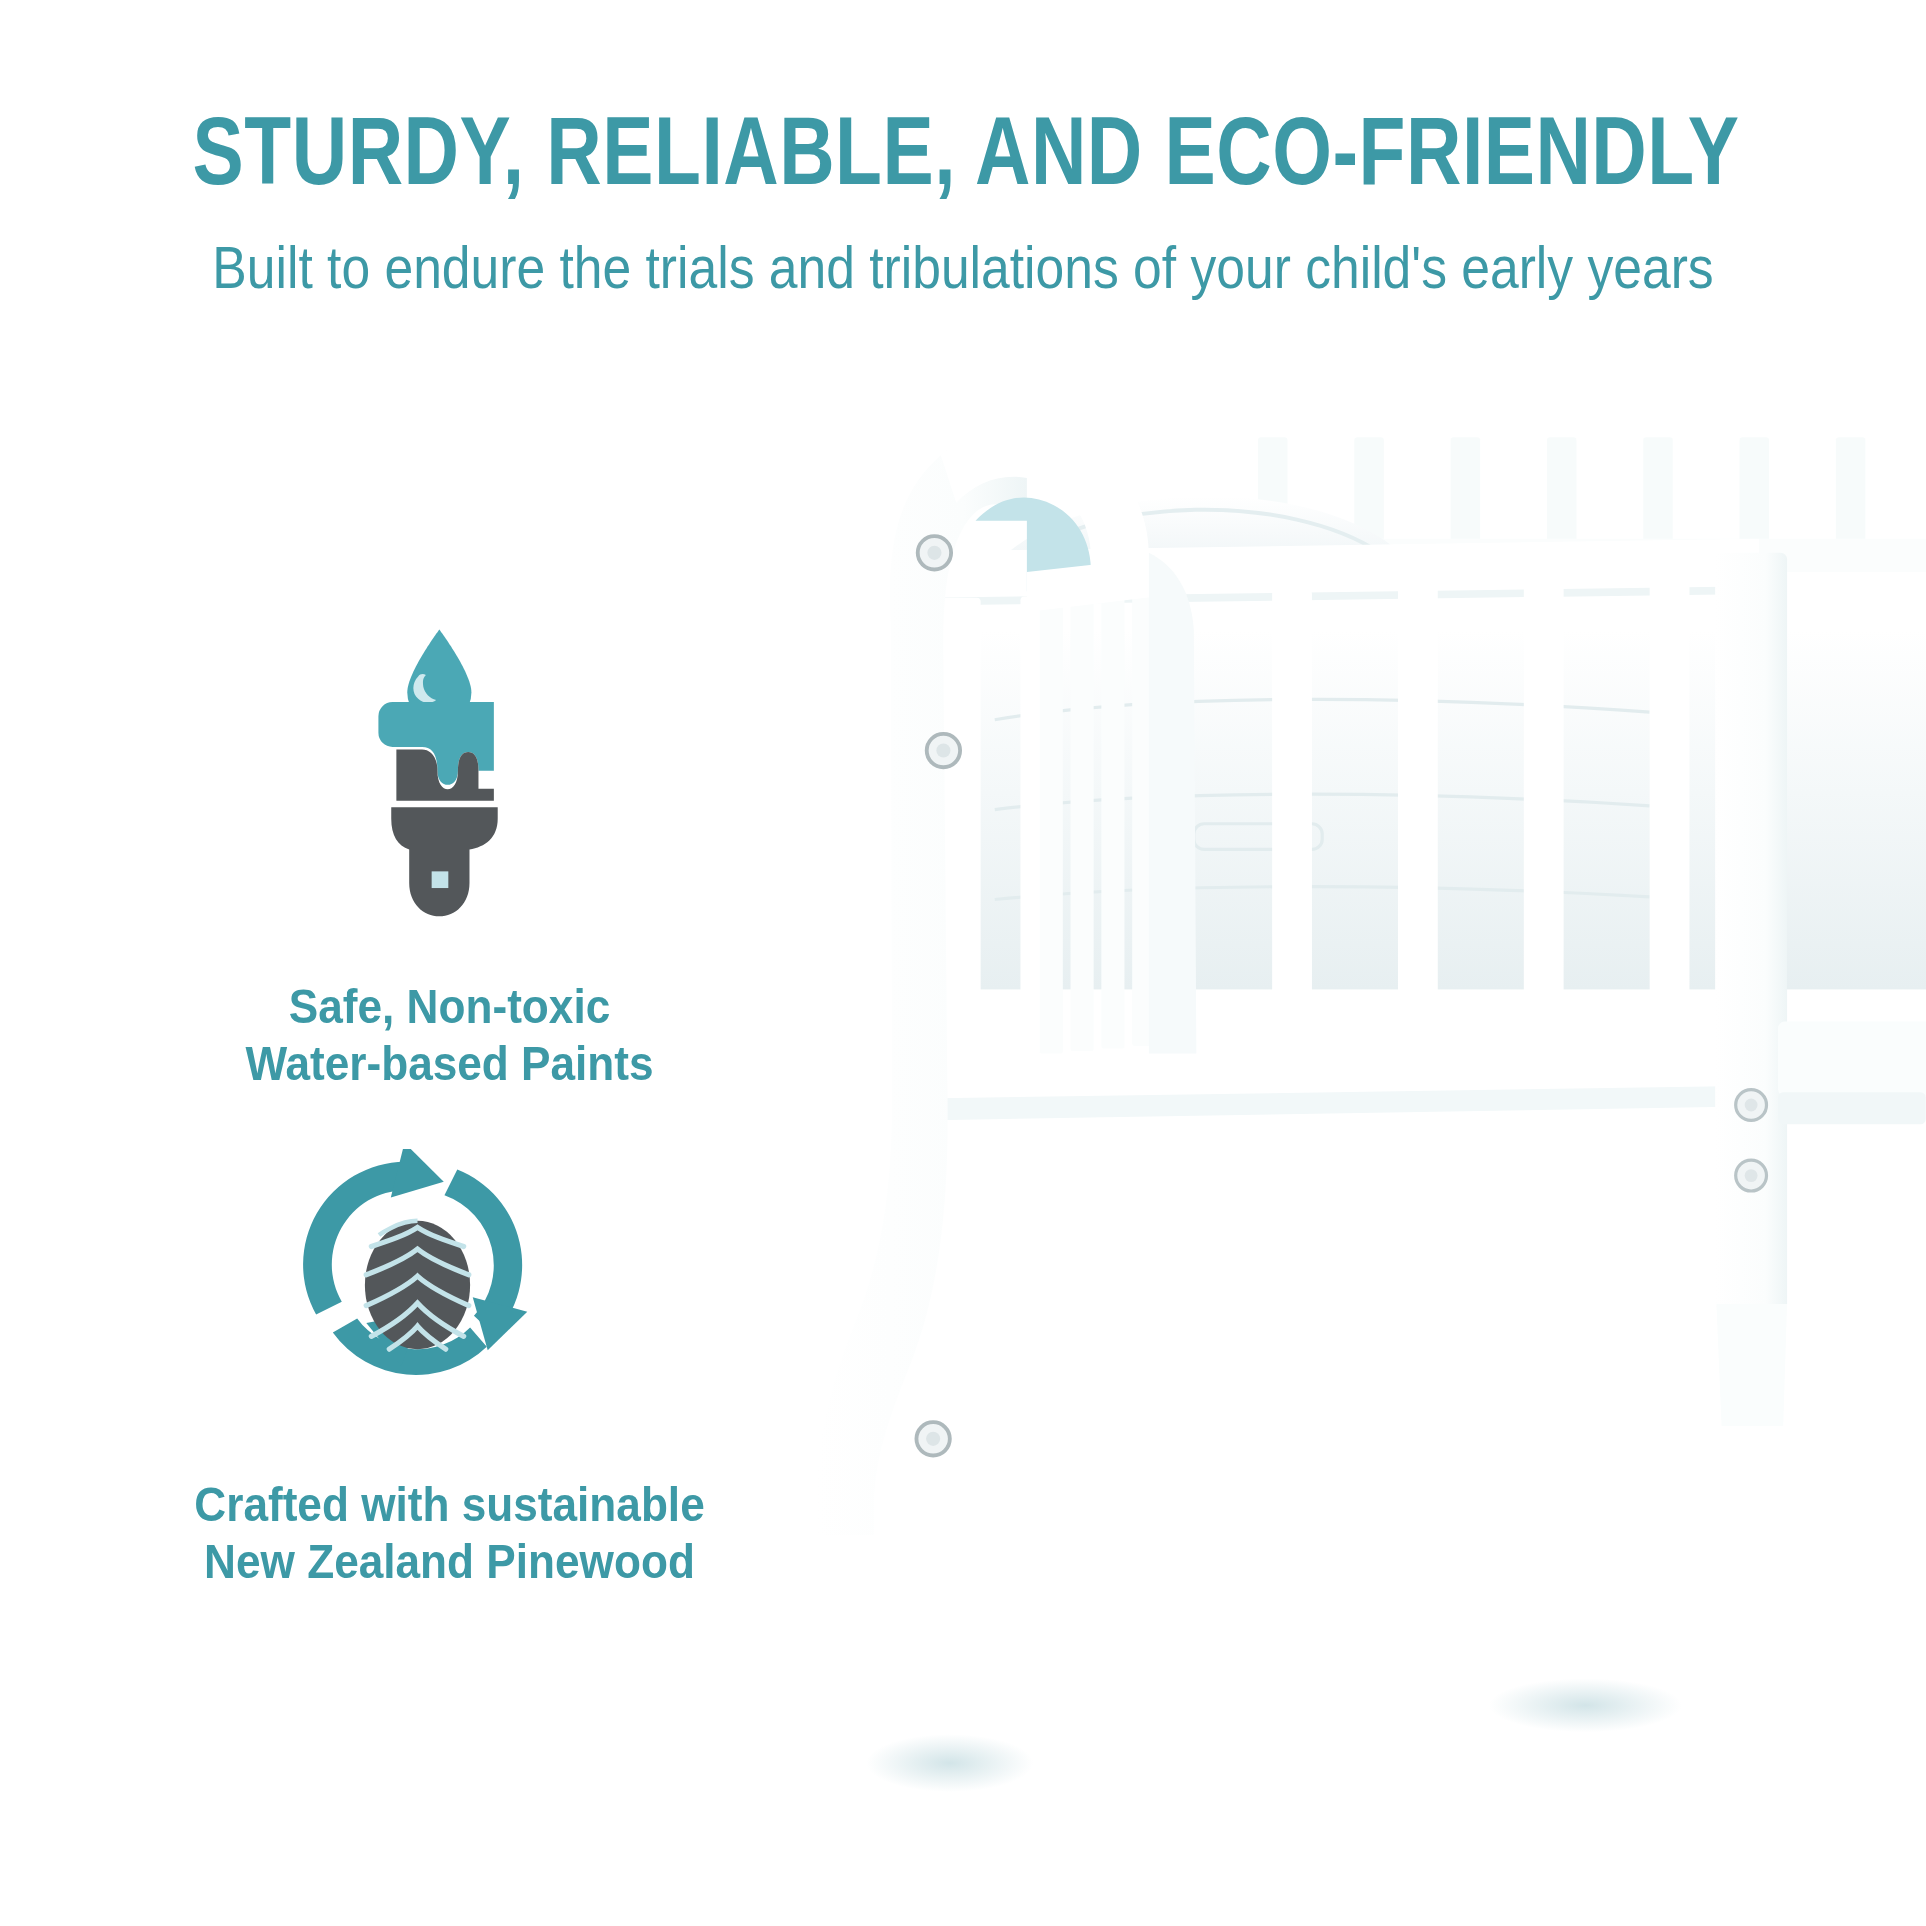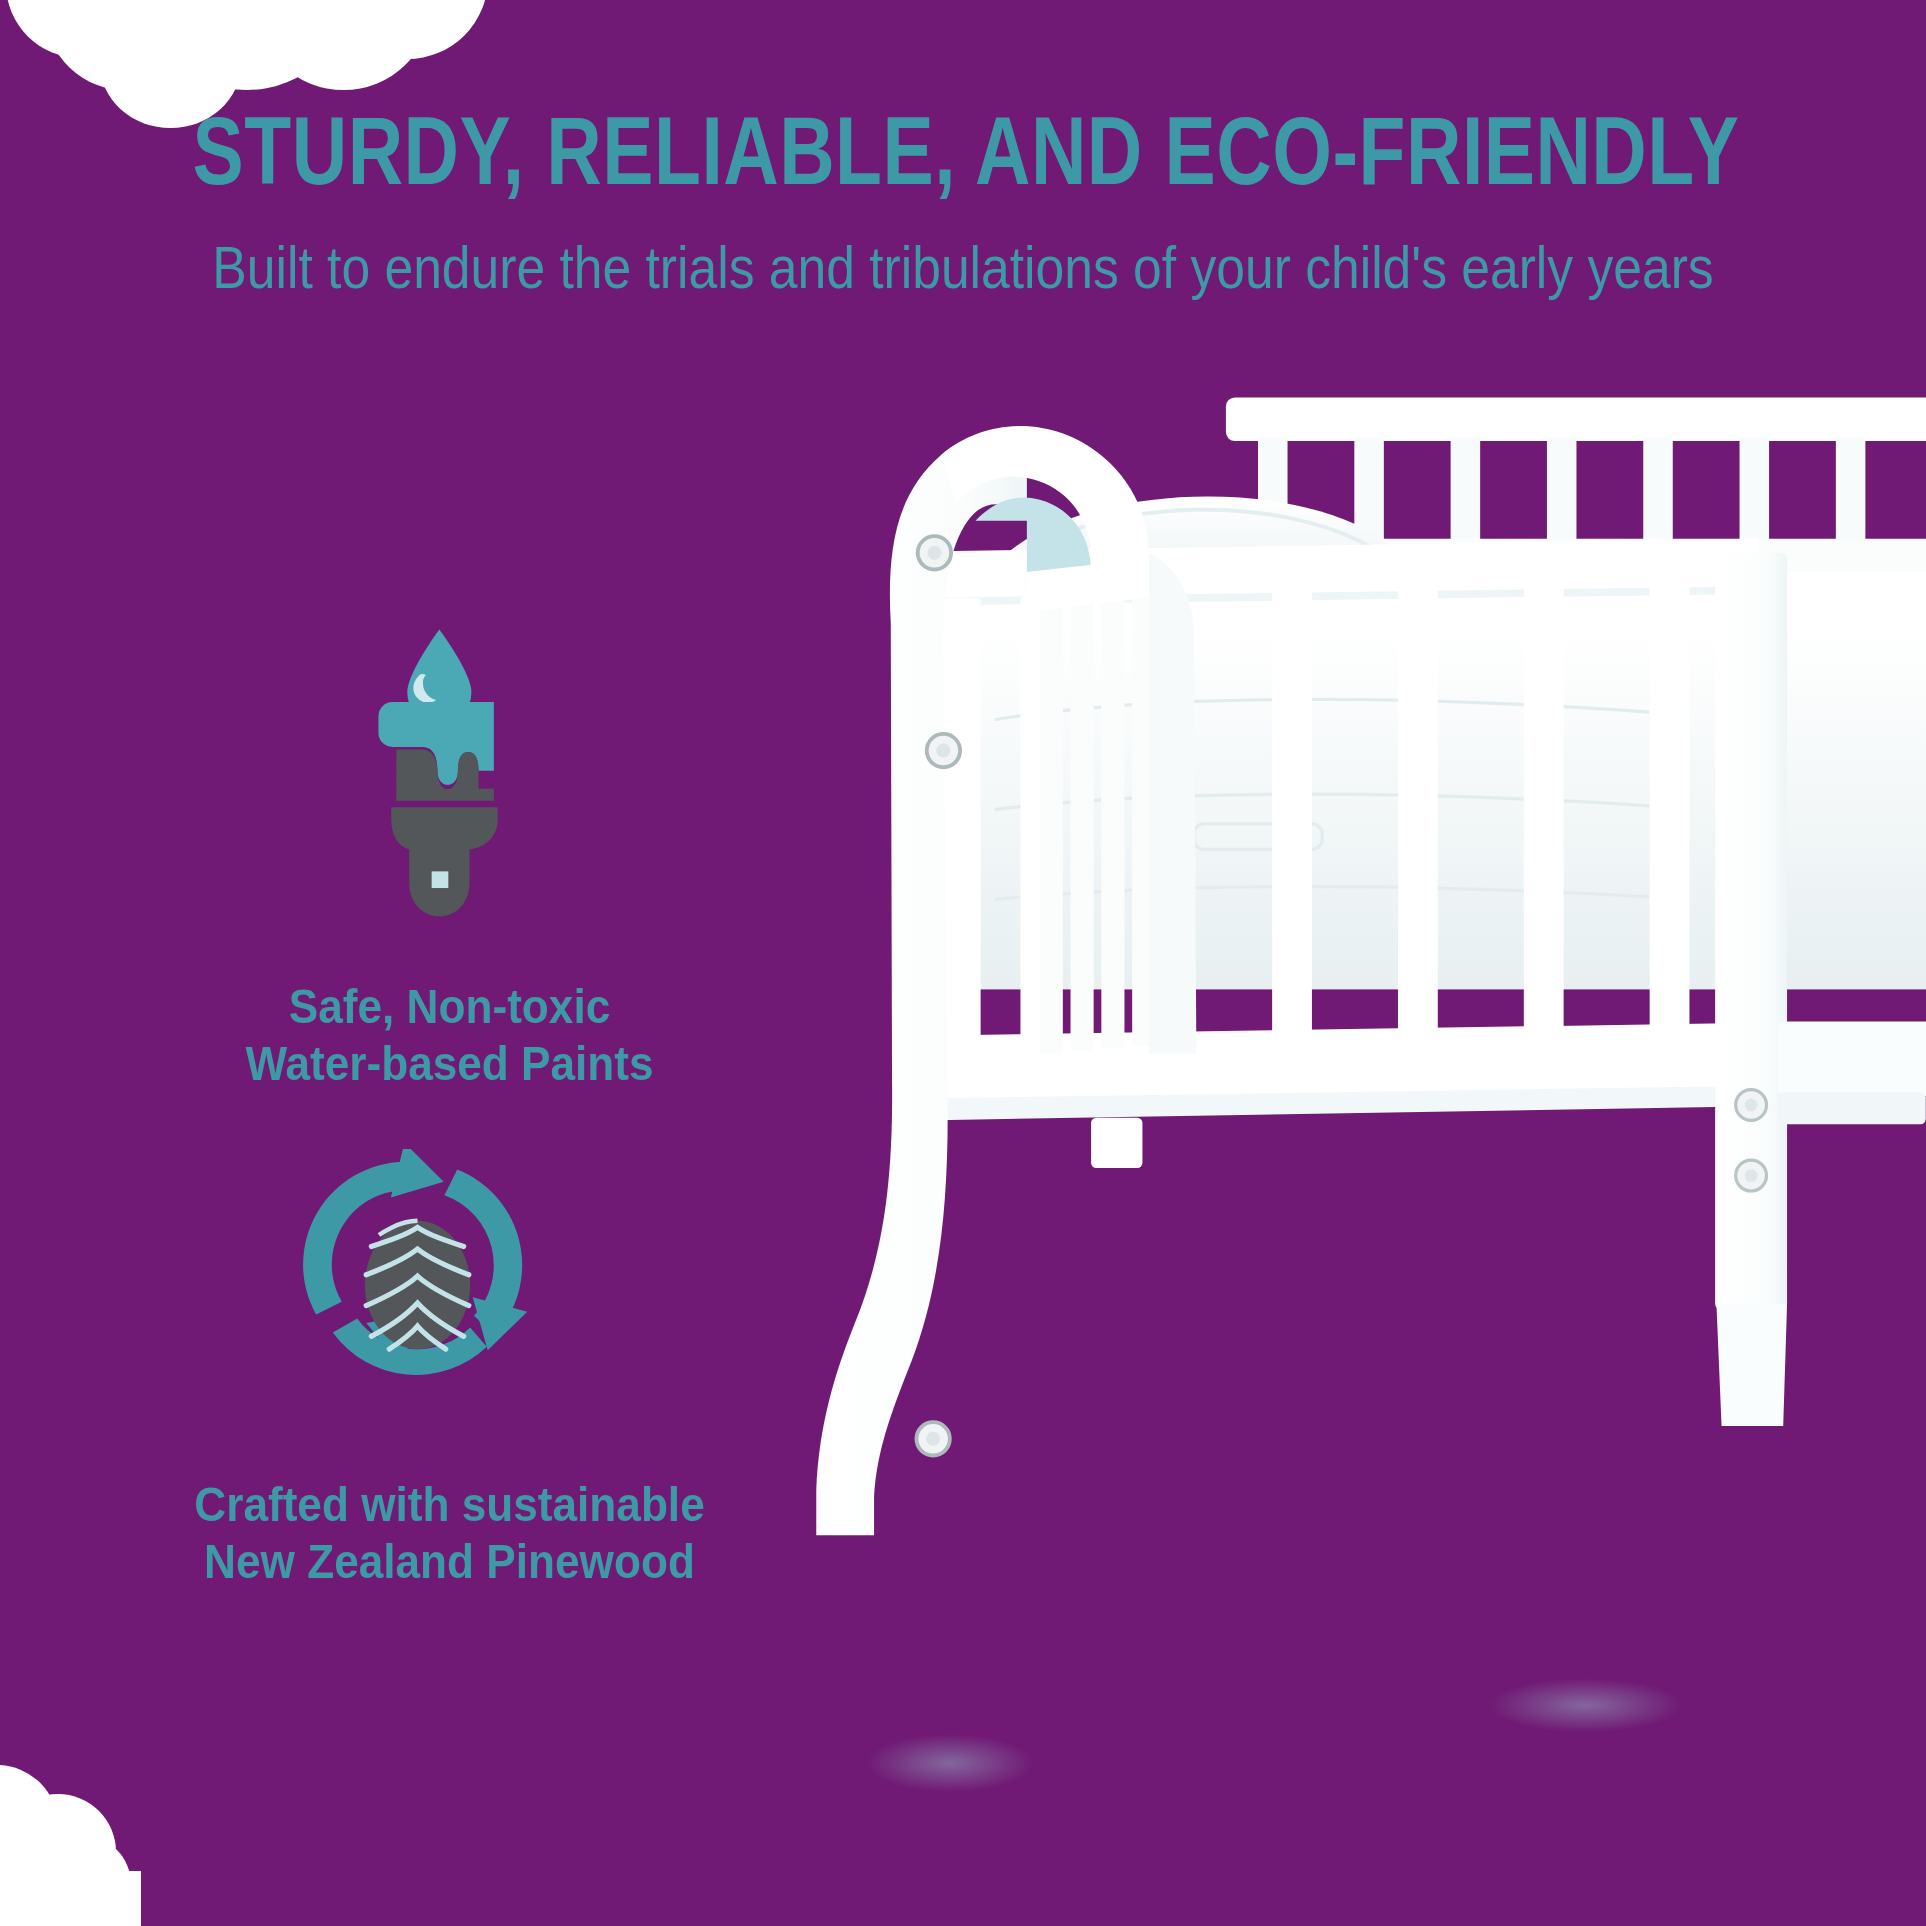--- a/index.html
+++ b/index.html
@@ -82,21 +82,21 @@
   #icon-paintbrush{left:372px;top:626px;width:186px;height:315px;}
   #icon-recycle{left:302px;top:1149px;width:231px;height:231px;}
 
   
   #bed{position:absolute;left:815px;top:360px;width:1130px;height:1445px;}
   #bed svg{display:block;}
 </style>
 </head>
 <body style="background: rgb(195, 227, 233);">
 
-<div id="stage" style="background: #701a75; text-decoration: underline;">
+<div id="stage" style="background: #ffffff; text-decoration: underline;">
 
   <div class="cloud" id="cloud-top">
     <span class="b5"></span>
       <span class="b1"></span>
     <span class="b2"></span>
       <span class="b6"></span>
       <span class="b3"></span>
       <span class="b4"></span>
   </div>
 

